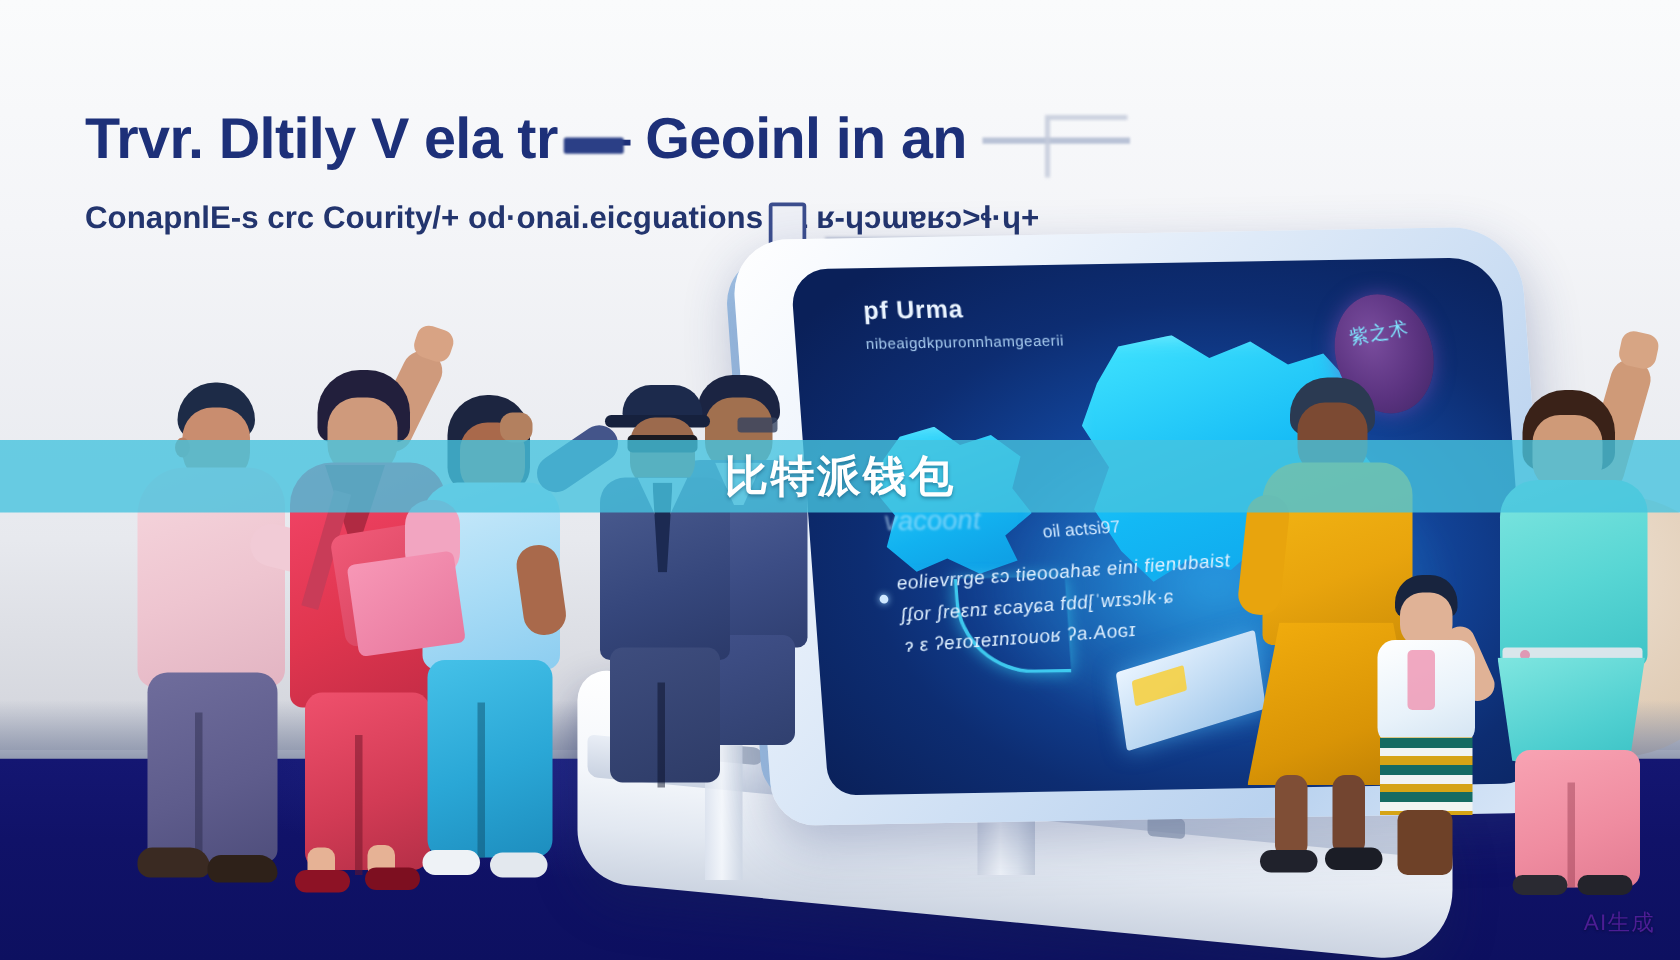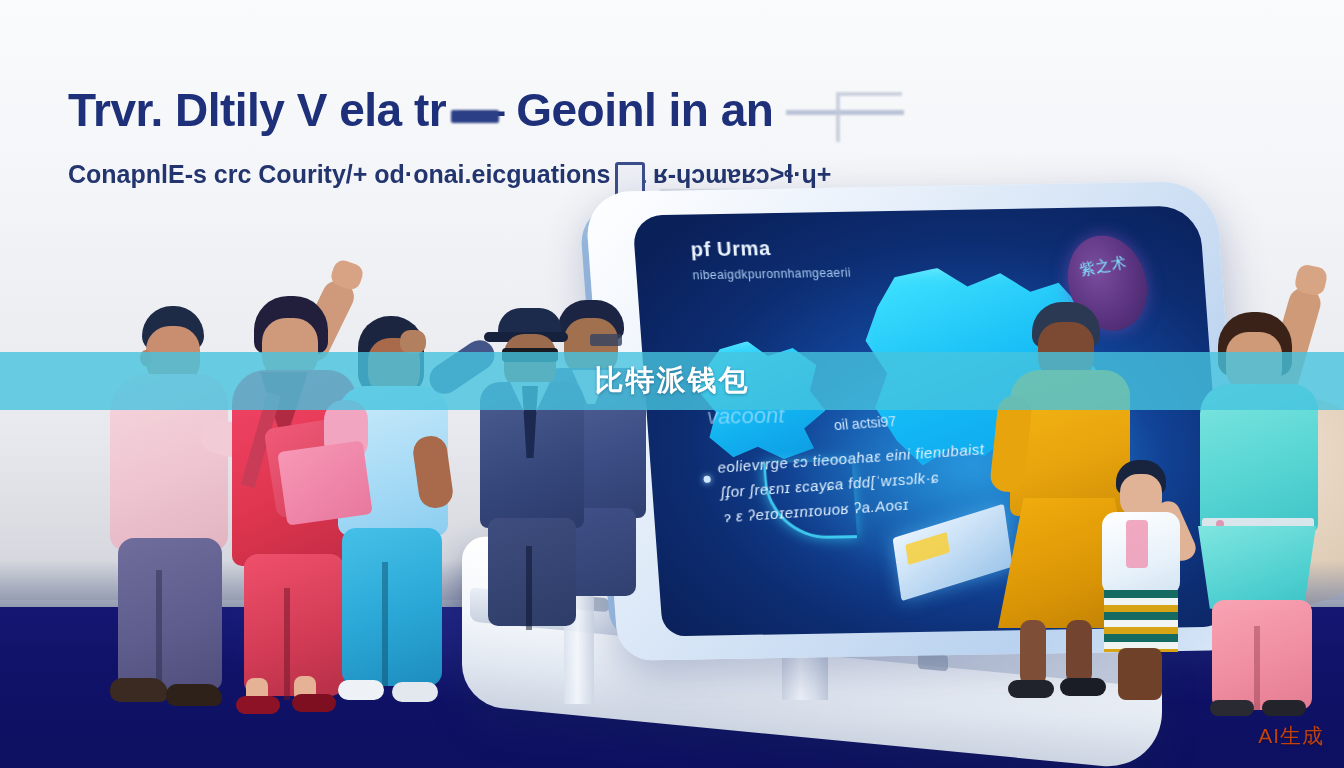--- a/index.html
+++ b/index.html
@@ -288,30 +288,30 @@
   .p8 .shoeL{position:absolute;left:18px;top:400px;width:44px;height:16px;border-radius:8px;background:#2a2a32;}
   .p8 .shoeR{position:absolute;left:70px;top:400px;width:44px;height:16px;border-radius:8px;background:#23232b;}
 
   
   .band{
     position:absolute;left:0;top:352px;width:1344px;height:58px;
     background:rgba(70,195,222,.80);
     display:flex;align-items:center;justify-content:center;
   }
   .band .label{
-    font-size:29px;font-weight:bold;color:#ffffff;
+    font-size:35px;font-weight:bold;color:#ffffff;
     letter-spacing:2px;
     text-shadow:0 1px 3px rgba(10,60,90,.45);
     white-space:nowrap;
   }
 
   
   .watermark{
     position:absolute;right:20px;bottom:18px;
-    font-size:21px;color:#c2410c;letter-spacing:1px;
+    font-size:18px;color:#4c1d95;letter-spacing:1px;
     text-shadow:0 1px 2px rgba(0,0,0,.35);
   }
 </style>
 </head>
 <body>
 
 <div id="stage">
 
   <div class="wall"></div>
   <div class="tan-circle"></div>

